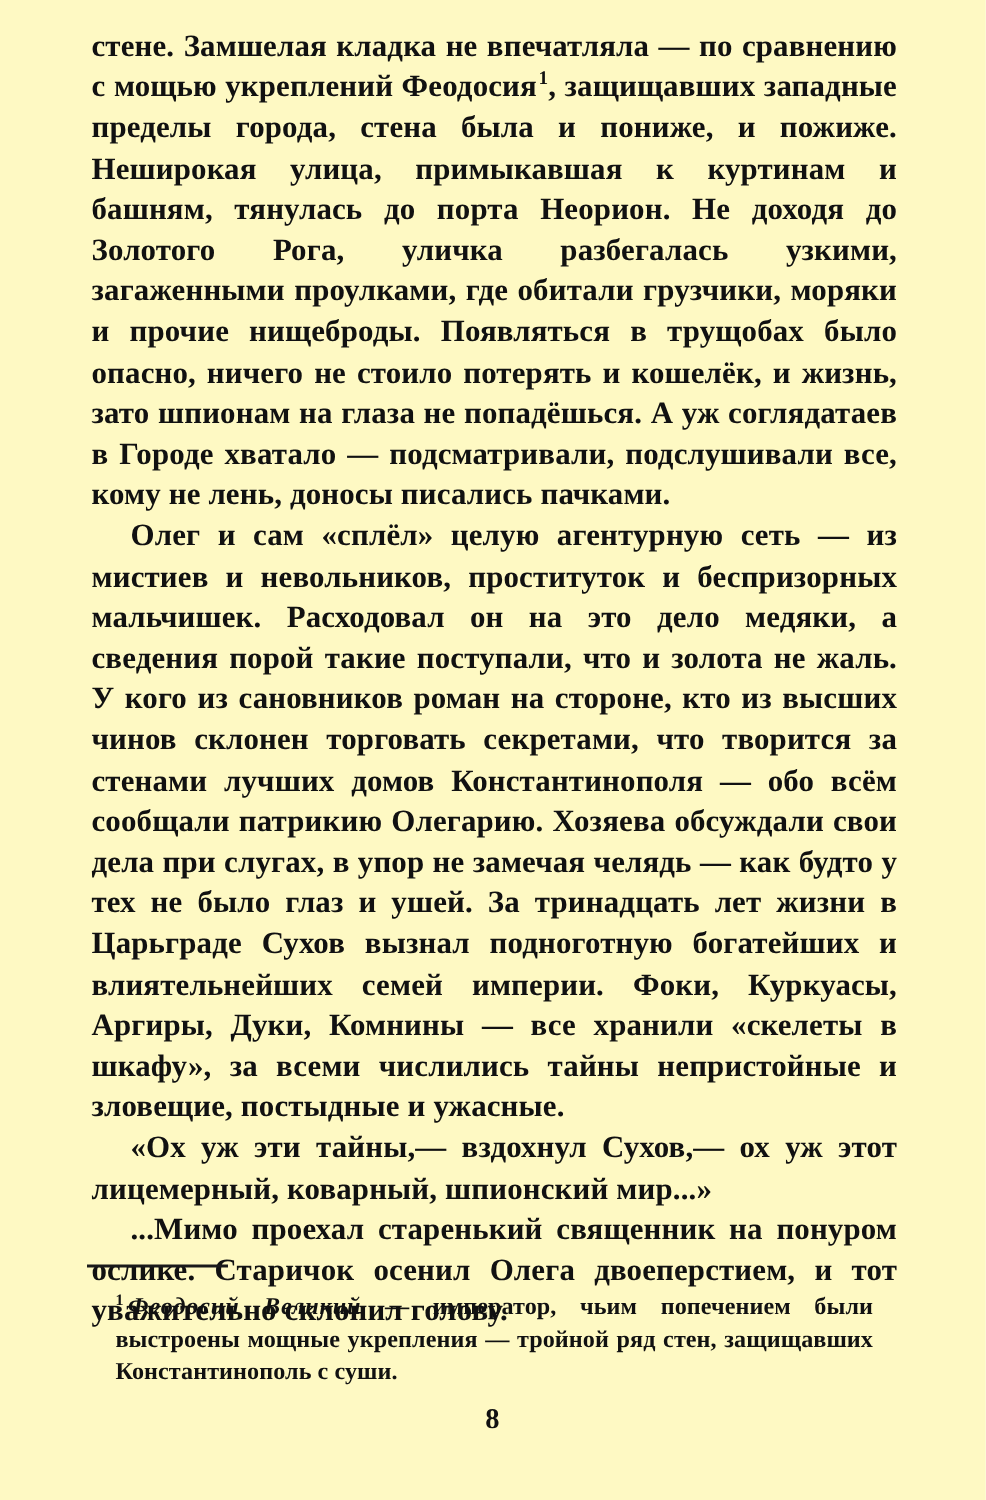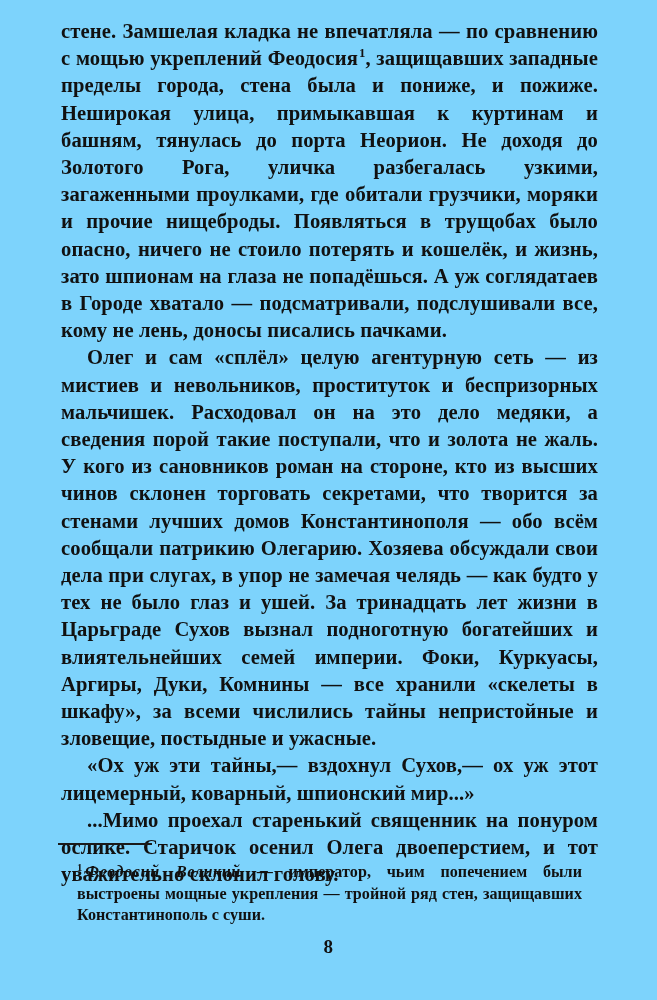--- a/index.html
+++ b/index.html
@@ -15,21 +15,21 @@
     overflow: hidden;
     position: relative;
   }
 
   .page {
     position: absolute;
     left: 0;
     top: 0;
     width: 657px;
     height: 1000px;
-    background: #7dd3fc;
+    background: #fef9c3;
   }
 
   .text-block {
     position: absolute;
     left: 61px;
     top: 18px;
     width: 537px;
   }
 
   .para {

